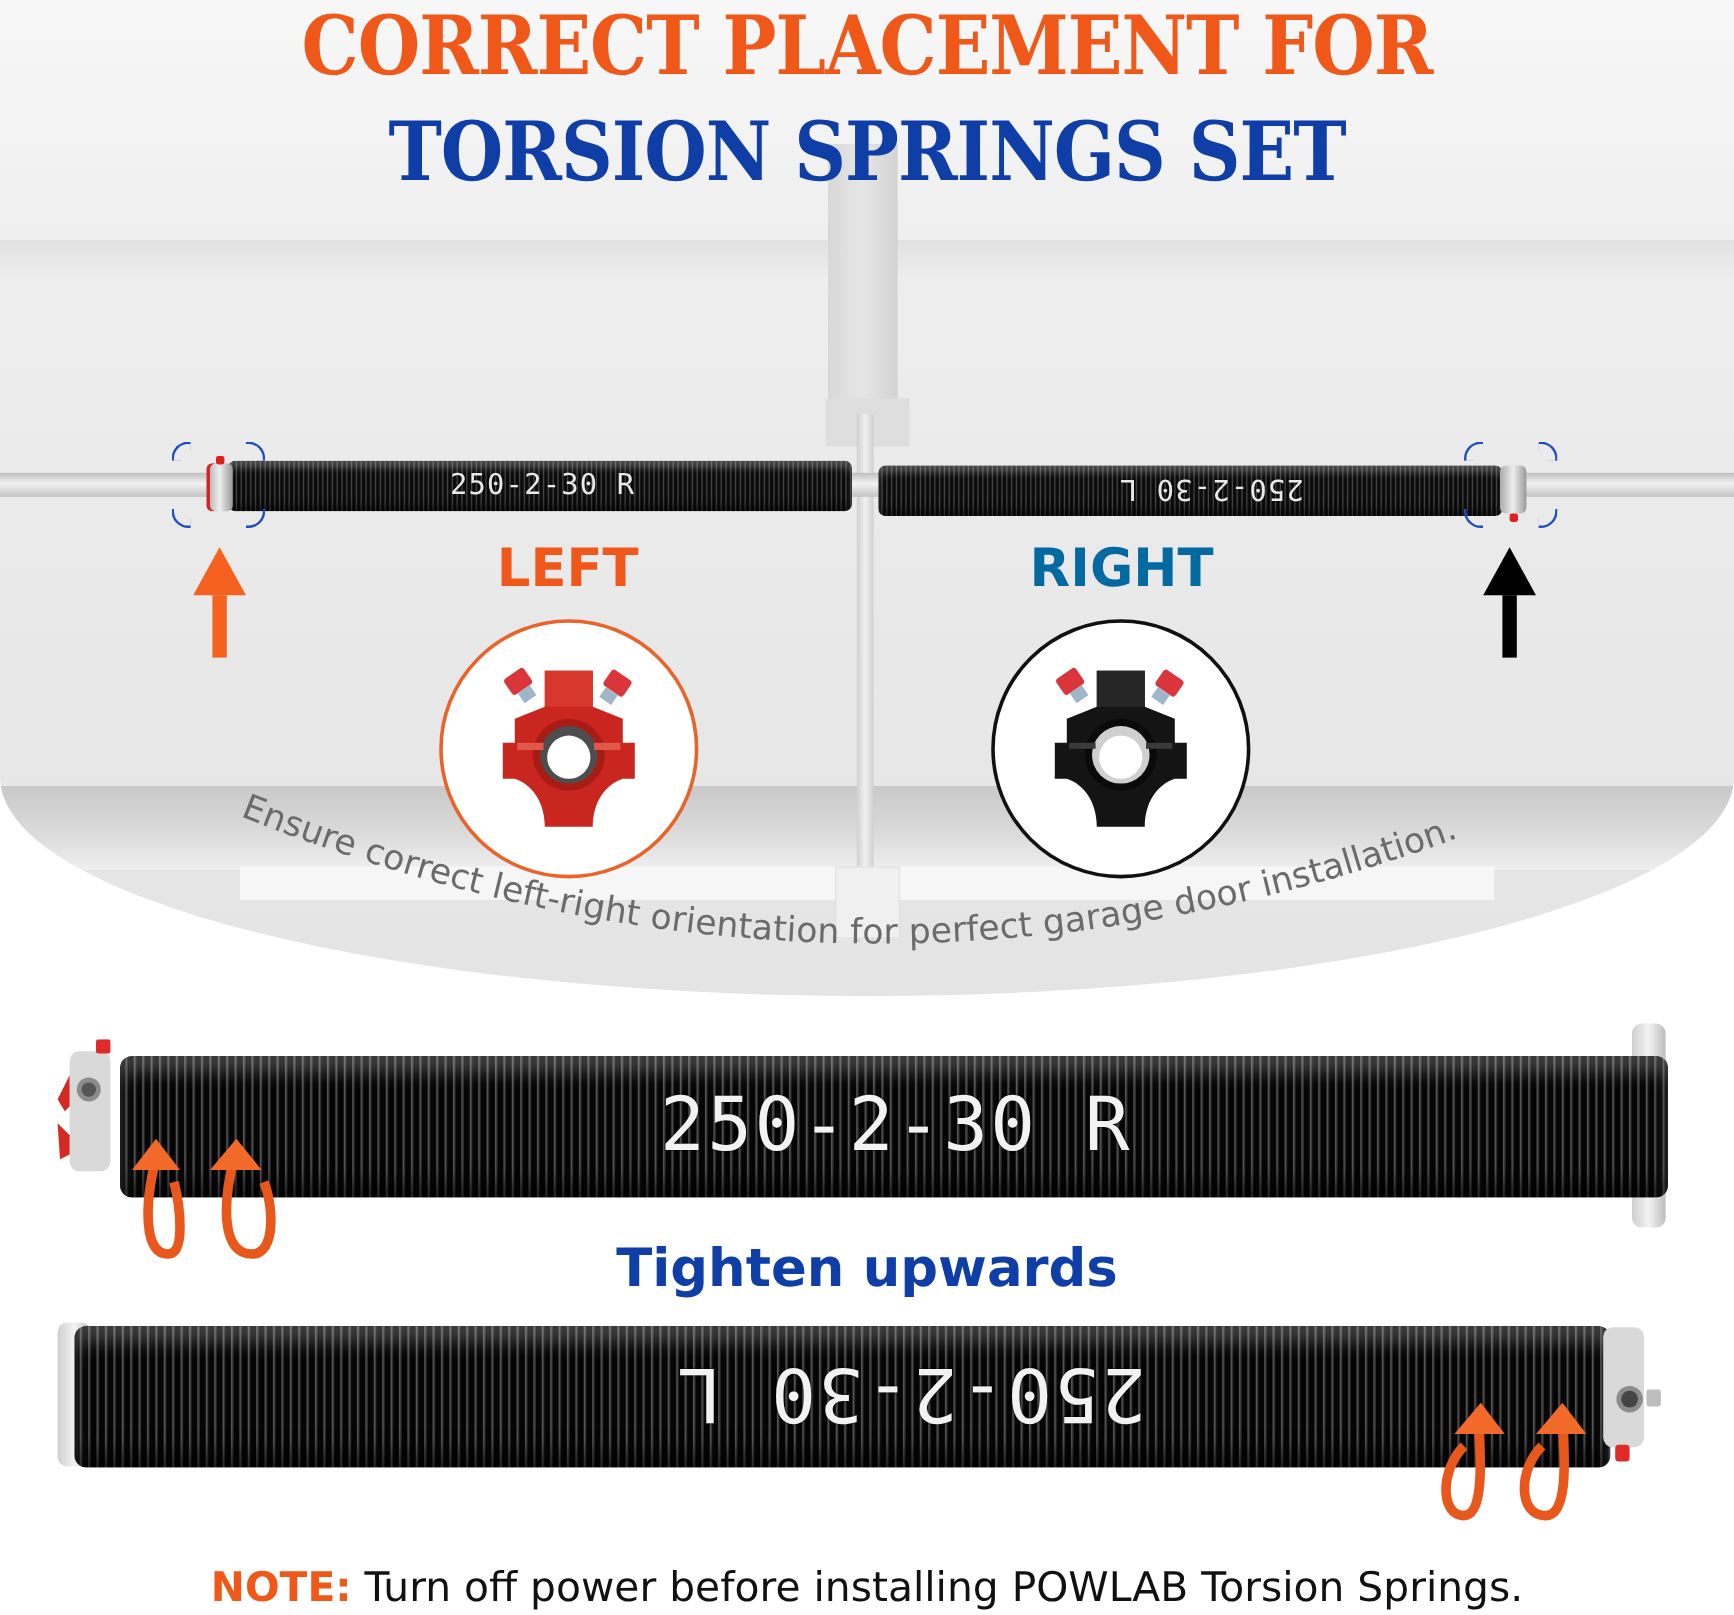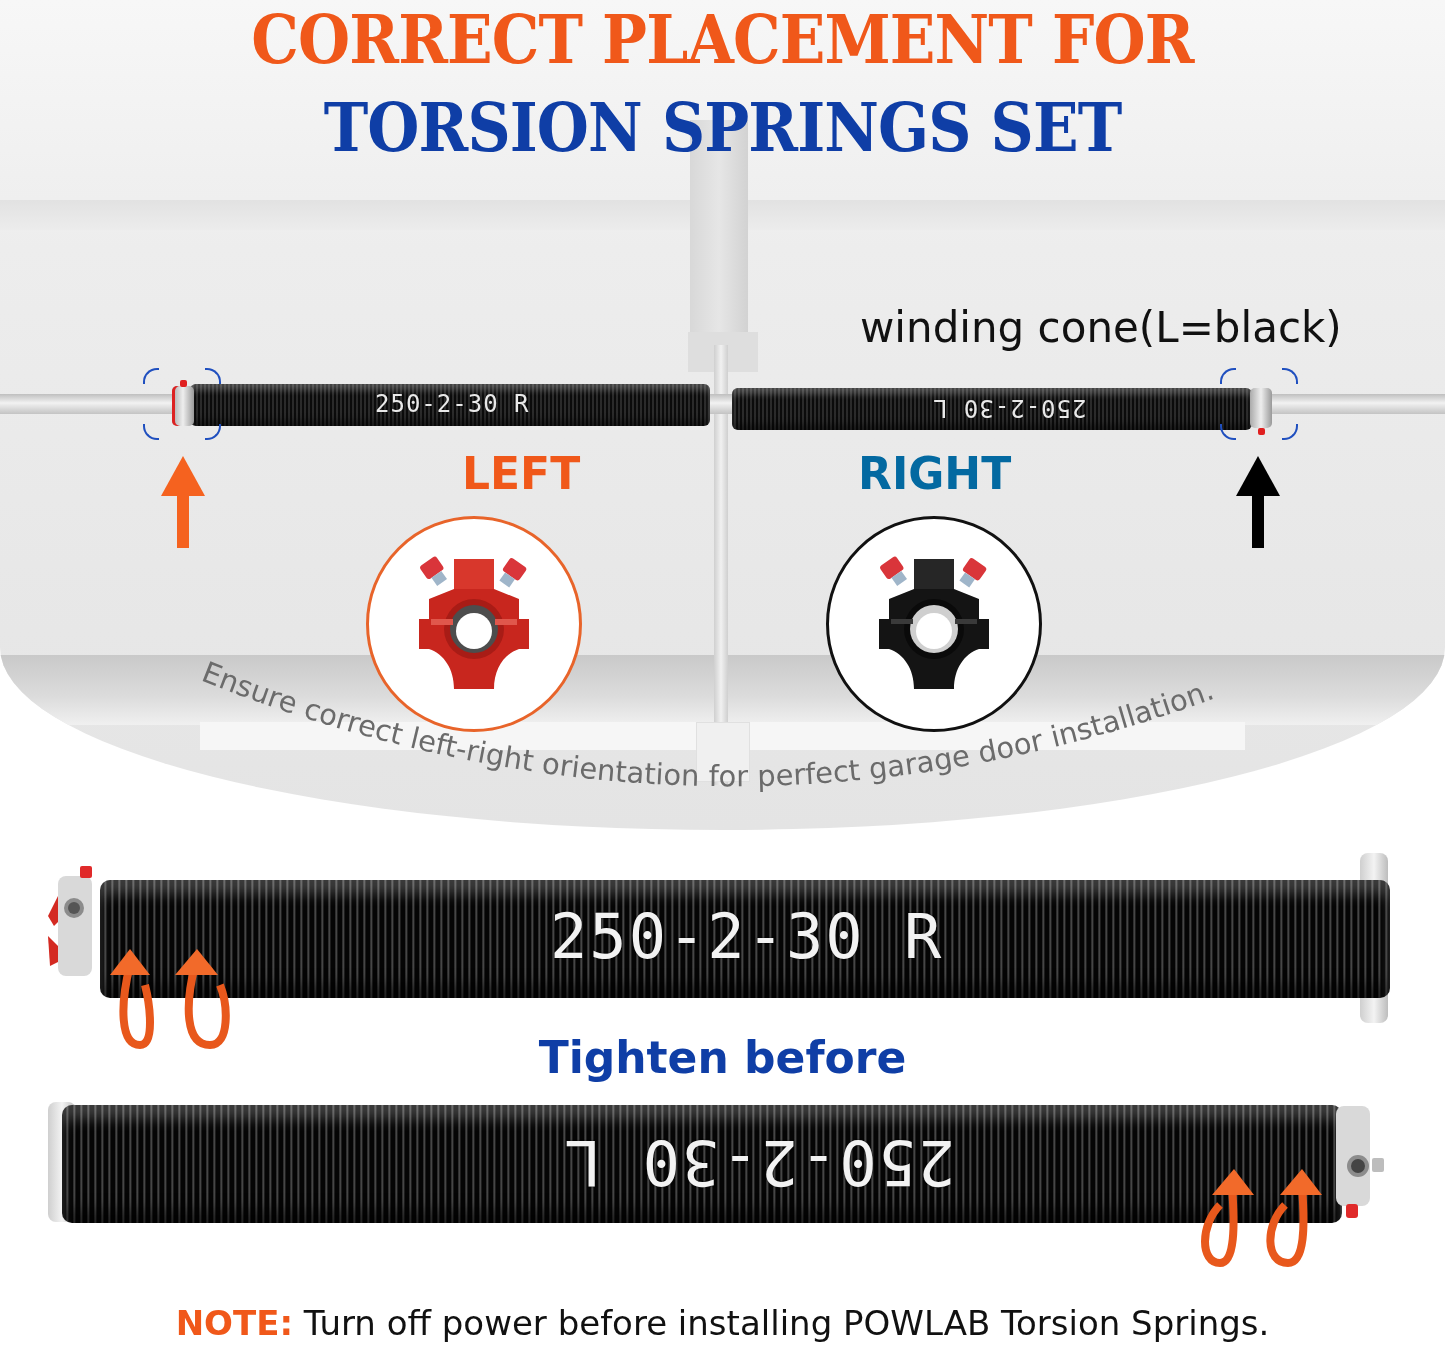--- a/index.html
+++ b/index.html
@@ -107,21 +107,21 @@
   .label-cone {
     position: absolute; top: 300px; font-size: 42px; font-weight: 500;
     line-height: 56px; white-space: nowrap;
   }
   .label-cone.left { left: 46px; color: #f0581a; }
   .label-cone.right { left: 860px; color: #111111; }
 
   .side-label {
     position: absolute; top: 448px; font-size: 44px; font-weight: bold; line-height: 52px;
   }
-  .side-label.left { left: 414px; color: #f0581a; margin-left: 48px; }
+  .side-label.left { left: 414px; color: #f0581a; }
   .side-label.right { left: 858px; color: #0369a1; }
 
   .arrow-up { position: absolute; }
   .arrow-up .head { width: 0; height: 0; border-left: 22px solid transparent; border-right: 22px solid transparent; }
   .arrow-up .shaft { position: static; width: 12px; margin: 0 auto; height: 52px; }
   .arrow-orange { left: 161px; top: 456px; width: 44px; }
   .arrow-orange .head { border-bottom: 40px solid #f5621f; }
   .arrow-orange .shaft { background: #f5621f; }
   .arrow-black { left: 1236px; top: 456px; width: 44px; }
   .arrow-black .head { border-bottom: 40px solid #000; }
@@ -194,21 +194,20 @@
     <div class="bracket-plate"></div>
     <div class="door-rail"></div>
     <div class="door-rail2"></div>
     <div class="bracket-post"></div>
     <div class="bracket-foot"></div>
   </div>
 
   <div class="title-line1">CORRECT PLACEMENT FOR</div>
   <div class="title-line2">TORSION SPRINGS SET</div>
 
-  <div class="label-cone right">winding cone(L=black)</div>
 
   <div class="shaft"></div>
 
   <div class="spring spring-left">
     <span class="spring-code">250-2-30 R</span>
   </div>
   <div class="spring spring-right">
     <span class="spring-code">250-2-30 L</span>
   </div>
 
@@ -305,21 +304,21 @@
     <circle cx="30" cy="42" r="6" fill="#555"></circle>
     <rect x="36" y="0" width="12" height="12" rx="2" fill="#e02a2a"></rect>
   </svg>
   <svg class="rotate-arrows left" width="150" height="110" viewBox="0 0 150 110">
     <path d="M 30 20 C 20 60 20 100 40 100 C 55 100 50 60 45 40" fill="none" stroke="#e8581c" stroke-width="8"></path>
     <polygon points="10,30 30,4 50,30" fill="#f26a2a"></polygon>
     <path d="M 95 20 C 85 60 85 100 110 100 C 130 100 128 60 120 40" fill="none" stroke="#e8581c" stroke-width="8"></path>
     <polygon points="75,30 97,4 118,30" fill="#f26a2a"></polygon>
   </svg>
 
-  <div class="tighten">Tighten before</div>
+  <div class="tighten">Tighten upwards</div>
 
   <div class="end-plate l"></div>
   <div class="big-spring l">
     <span class="big-code">250-2-30 L</span>
   </div>
   <svg class="big-cone black" viewBox="0 0 60 120">
     <rect x="8" y="6" width="34" height="100" rx="8" fill="#d9d9d9"></rect>
     <circle cx="30" cy="66" r="11" fill="#8c8c8c"></circle>
     <circle cx="30" cy="66" r="7" fill="#444"></circle>
     <rect x="44" y="58" width="12" height="14" rx="2" fill="#bdbdbd"></rect>

